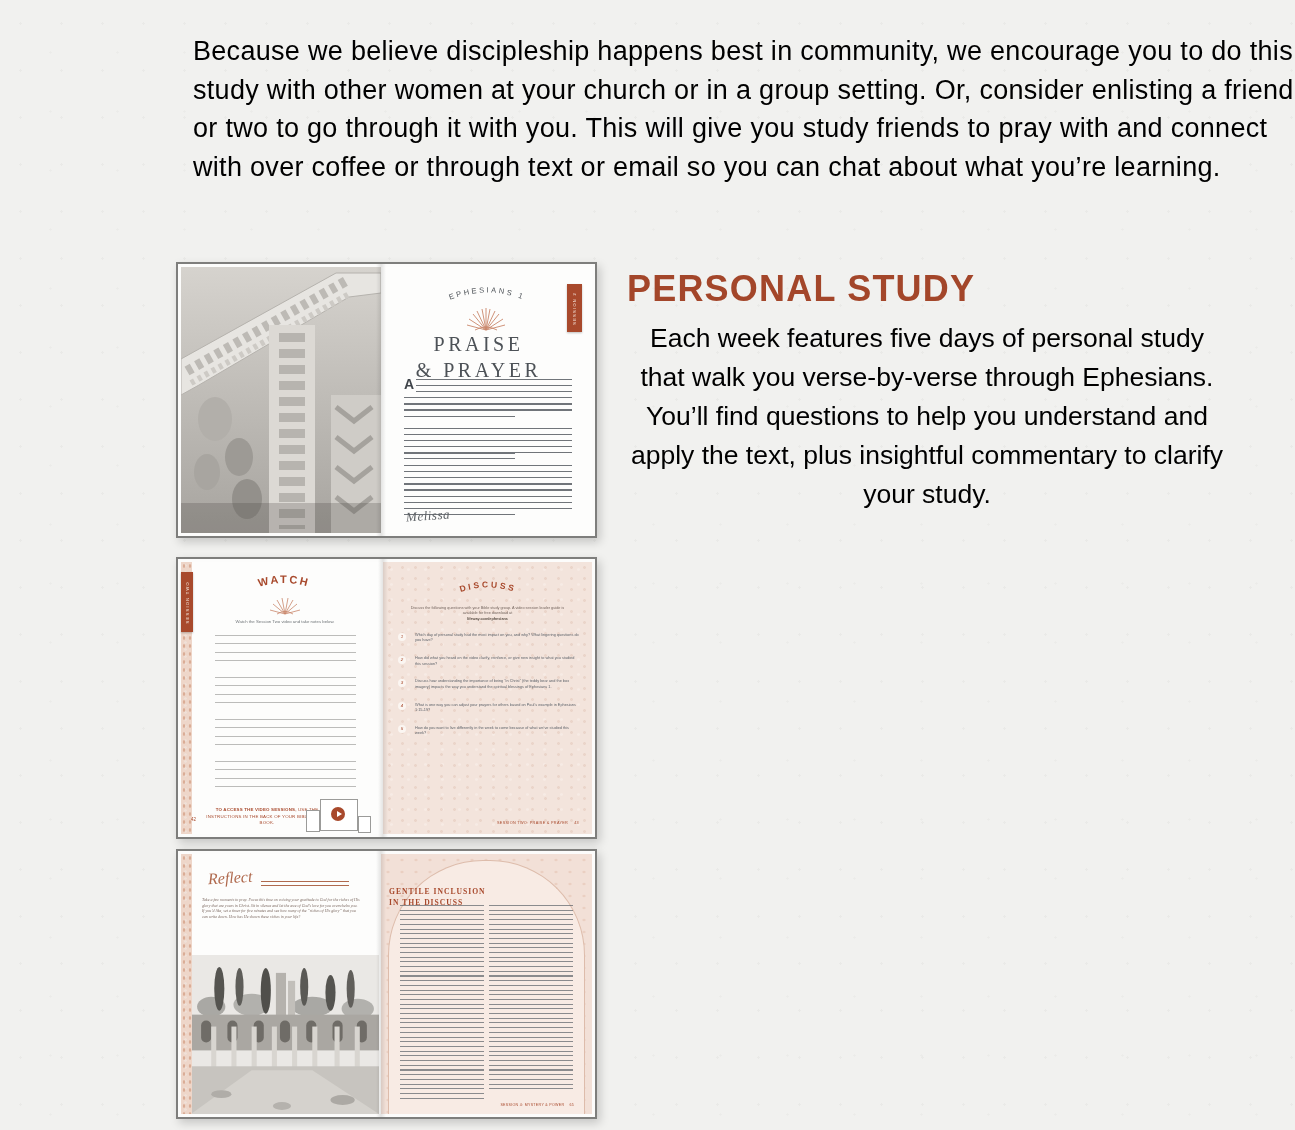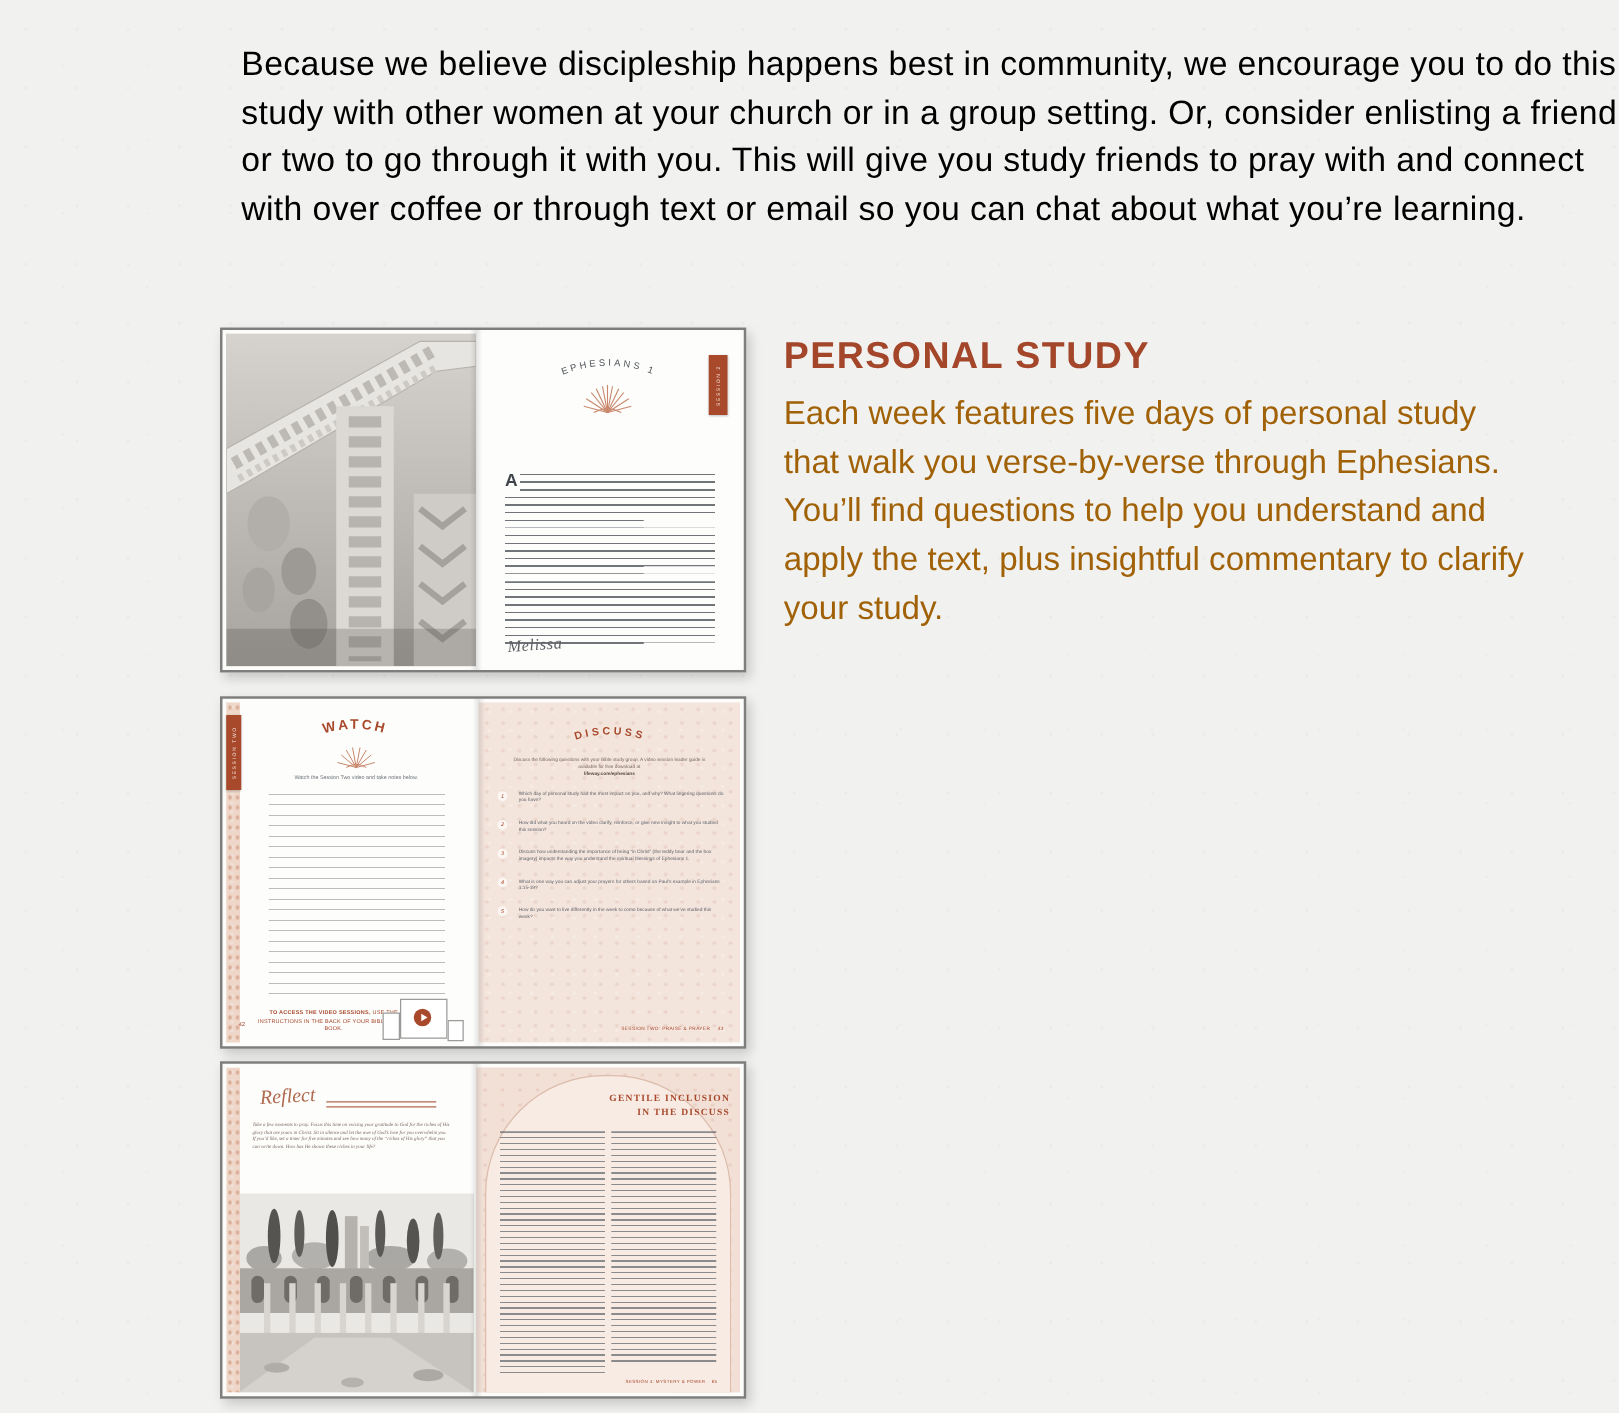--- a/index.html
+++ b/index.html
@@ -14,22 +14,22 @@
     font-family:"Liberation Sans", sans-serif;
     color:#54595e;
   }
   .intro{
     position:absolute;left:177px;top:16px;width:1112px;margin:16px;
     font-size:27px;line-height:38.6px;letter-spacing:0.3px;color:#000000;
   }
   
   .sec{position:absolute;left:627px;}
   #sec1{top:268px;} #sec2{top:563px;} #sec3{top:868px;}
-  .sec h2{margin:0;font-size:30px;font-weight:700;color:#a3462a;letter-spacing:1.2px;}
-  .sec p{margin:9px 0 0;font-size:26.5px;line-height:39px;color:#a16207;width:600px;}
+  .sec h2{margin:0;font-size:36px;font-weight:700;color:#a3462a;letter-spacing:1.2px;}
+  .sec p{margin:9px 0 0;font-size:26.5px;line-height:39px;color:#000000;width:600px;text-align:center;}
   #sec3 p{width:488px;}
 
   
   .spread{
     position:absolute;left:176px;width:417px;background:#fcfcfb;
     border:2px solid #7e7e7c;box-shadow:3px 4px 9px rgba(0,0,0,0.18);
   }
   #spread1{top:262px;height:272px;}
   #spread2{top:557px;height:278px;}
   #spread3{top:849px;height:266px;}
@@ -113,21 +113,21 @@
     font-family:"Liberation Serif",serif;font-style:italic;
     font-size:4px;line-height:5.7px;color:#7a675f;}
   .photo3{position:absolute;left:10px;right:2px;top:101px;bottom:0;overflow:hidden;background:#d9d7d3;}
   .photo3 svg{display:block;width:100%;height:100%;}
   .sp3-right{left:203px;right:3px;
     background-color:#f2e0d7;
     background-image:radial-gradient(rgba(226,190,173,0.5) 1.2px, transparent 1.9px);
     background-size:14px 12px;}
   .arch{position:absolute;left:7px;right:7px;top:6px;bottom:0;background:#f8ebe4;
     border:1px solid #ddbcab;border-bottom:none;border-radius:95px 95px 0 0;}
-  .article-title{position:absolute;top:13px;left:0;right:0;text-align:right;
+  .article-title{position:absolute;top:26px;left:0;right:0;text-align:left;
     font-family:"Liberation Serif",serif;font-weight:700;font-size:7.6px;line-height:10.5px;
     color:#a8492c;letter-spacing:1px;}
   .col{position:absolute;top:44px;width:84px;height:196px;
     background:repeating-linear-gradient(to bottom, rgba(96,102,108,0.72) 0, rgba(96,102,108,0.72) 1px, transparent 1px, transparent 4.7px);}
   #col1{left:11px;} #col2{right:11px;height:186px;}
   .a-footer{position:absolute;bottom:7px;right:10px;font-size:3.6px;color:#a8492c;letter-spacing:0.3px;}
   .a-footer .pn3{margin-left:5px;}
 </style>
 </head>
 <body>
@@ -183,20 +183,24 @@
         <line x1="33" y1="25" x2="29" y2="4"></line>
           <line x1="33" y1="25" x2="33" y2="3"></line>
         <line x1="33" y1="25" x2="37" y2="4"></line>
           <line x1="33" y1="25" x2="42" y2="6"></line>
         <line x1="33" y1="25" x2="46" y2="9"></line>
           <line x1="33" y1="25" x2="50" y2="14"></line>
         <line x1="33" y1="25" x2="52" y2="20"></line>
         <path d="M22 25 Q33 19 44 25"></path>
       </g>
     </svg>
+    <div class="sp1-title">
+      <span>PRAISE</span><br>
+      <span>&amp; PRAYER</span>
+    </div>
     <span class="dropcap">A</span>
     <div class="pl" style="top:112px;height:43px"></div>
     <div class="pl" style="top:161px;height:31px"></div>
     <div class="pl" style="top:198px;height:55px;width:168px"></div>
     <span class="signature">Melissa</span>
   </div>
   <div class="vtab" id="tab1">
     <span>SESSION 2</span>
   </div>
   <div class="spine" style="left:198px"></div>

